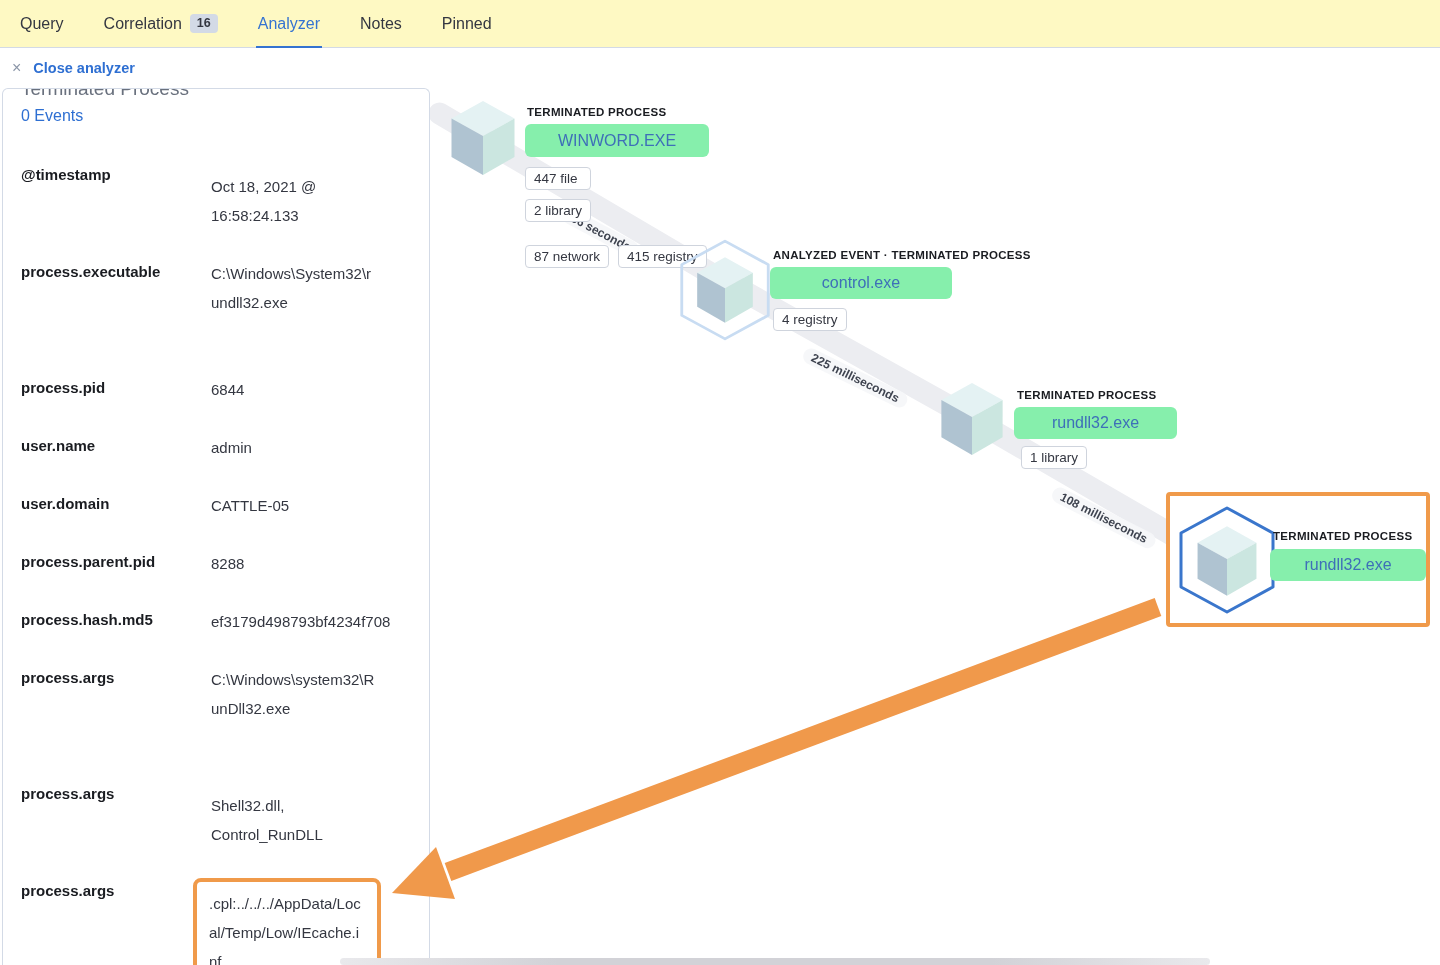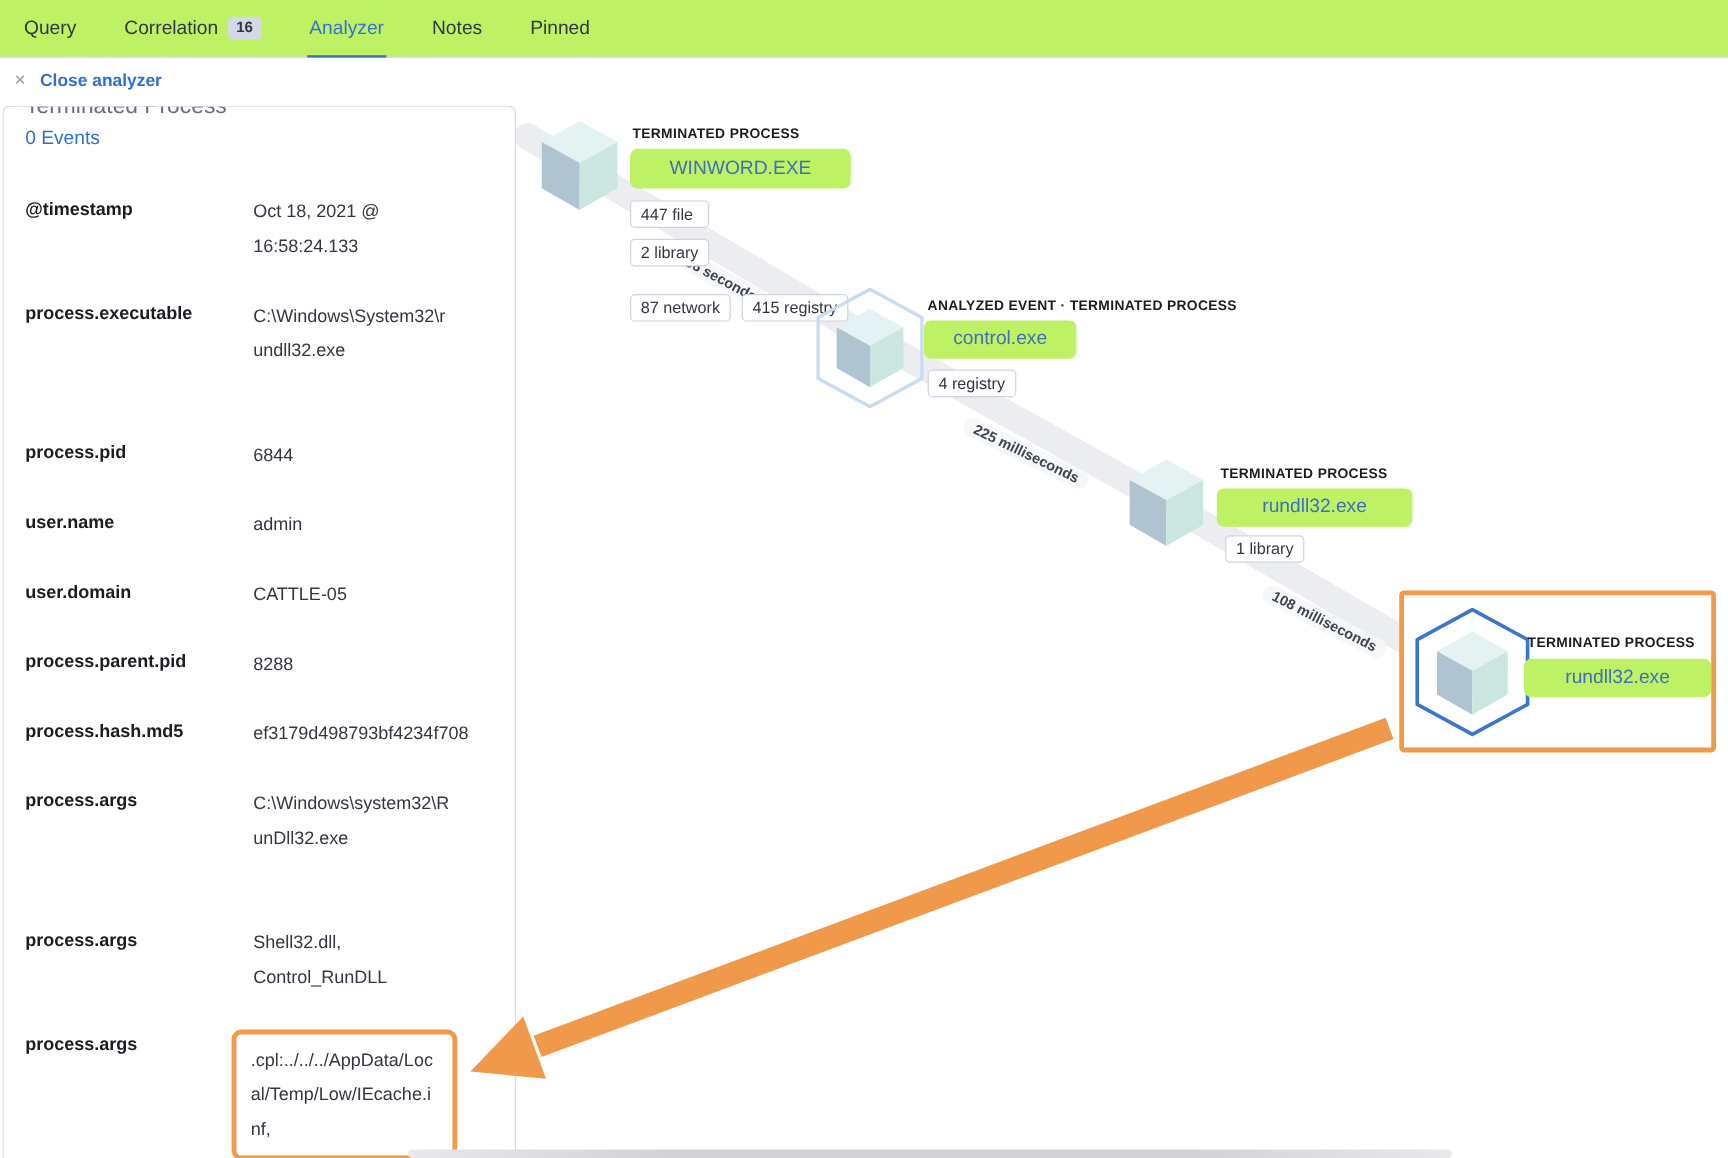--- a/index.html
+++ b/index.html
@@ -1,21 +1,21 @@
 <!DOCTYPE html>
 <html><head>
 <meta charset="utf-8">
 <style>
   * { margin:0; padding:0; box-sizing:border-box; }
   html,body { width:1440px; height:965px; overflow:hidden; background:#fff;
     font-family:"Liberation Sans", sans-serif; color:#343741; }
 
   
   .tabbar { position:absolute; left:0; top:0; width:1440px; height:48px;
-    background:#bef264; border-bottom:1px solid #d3dae6; display:flex; align-items:center;
+    background:#fef9c3; border-bottom:1px solid #d3dae6; display:flex; align-items:center;
     padding-left:20px; z-index:5; }
   .tab { position:relative; height:48px; display:flex; align-items:center; gap:8px;
     margin-right:40px; font-size:16px; color:#343741; font-weight:500; cursor:pointer; }
   .tab.active { color:#3473d1; }
   .tab.active::after { content:""; position:absolute; left:-2px; right:-2px; bottom:0;
     height:2px; background:#3473d1; }
   .tab-badge { background:#d3dae6; color:#343741; font-size:12.5px; font-weight:700;
     border-radius:4px; padding:2px 7px; line-height:1.2; }
 
   
@@ -32,39 +32,39 @@
     white-space:nowrap; }
   .events-link { margin-top:7px; font-size:16px; color:#2e6fd2; cursor:pointer;
     display:inline-block; }
   .fields { margin-top:37px; }
   .frow { display:flex; margin-bottom:29px; }
   .fname { width:190px; flex:0 0 190px; font-weight:700; font-size:15px; color:#1a1c21;
     line-height:22px; padding-top:2px; }
   .fval { width:168px; font-size:15px; color:#343741; line-height:29px;
     overflow-wrap:anywhere; word-break:break-word; }
   .fval.nowrap { width:215px; white-space:nowrap; overflow:hidden; }
-  .h1 { min-height:29px; } .h2 { min-height:58px; } .h3 { min-height:87px; }
+  .h1 { min-height:29px; } .h2 { min-height:58px;margin-top:10px; } .h3 { min-height:87px; }
   .val-highlight { margin-left:-18px; width:188px; border:4px solid #f09a4a;
     border-radius:8px; padding:7px 12px; }
   .val-highlight .fval { width:154px; }
 
   
   .graph { position:absolute; left:430px; top:88px; width:1010px; height:877px;
     background:#fff; overflow:hidden; z-index:2; }
   .edge { position:absolute; height:22px; border-radius:11px; background:#ecedf1;
     transform-origin:0 50%; z-index:1; }
   .edge-label { position:absolute; z-index:2; background:rgba(245,246,249,0.92);
     color:#3f4450; font-size:12px; font-weight:700; padding:1px 9px; border-radius:9px;
     white-space:nowrap; transform-origin:0 50%; }
   .node { position:absolute; z-index:3; }
   .cube { position:absolute; }
   .hex { position:absolute; }
   .ntype { position:absolute; font-size:11.5px; font-weight:700; color:#1a1c21;
     letter-spacing:0.3px; white-space:nowrap; }
-  .npill { position:absolute; background:#bef264; border-radius:6px; display:flex;
+  .npill { position:absolute; background:#86efac; border-radius:6px; display:flex;
     align-items:center; justify-content:center; font-size:16px; font-weight:500;
     color:#3e6fb8; cursor:pointer; white-space:nowrap; }
   .nbadges { position:absolute; display:flex; gap:9px; }
   .badge { background:#fff; border:1px solid #cfd4dd; border-radius:4px;
     font-size:13.5px; color:#343741; padding:1px 8px; height:23px; display:flex;
     align-items:center; white-space:nowrap; cursor:pointer; }
   .sel-box { position:absolute; left:736px; top:404px; width:264px; height:135px;
     border:4px solid #f09a4a; border-radius:4px; background:#fff; z-index:3; }
 
   
@@ -190,21 +190,21 @@
   </div>
 
   <div class="node">
     <svg class="hex" style="left:248px; top:150px;" width="94" height="104" viewBox="0 0 100 110">
       <polygon points="50,3 96,28 96,82 50,107 4,82 4,28" fill="none" stroke="#c8dcf2" stroke-width="3" stroke-linejoin="round"></polygon>
     </svg>
     <svg class="cube" style="left:264px; top:168px;" width="62" height="68" viewBox="0 0 100 110">
         <use href="#cube"></use>
       </svg>
     <div class="ntype" style="left:343px; top:161px;">ANALYZED EVENT · TERMINATED PROCESS</div>
-    <div class="npill" style="left:340px; top:179px; width:127px; height:32px;">control.exe</div>
+    <div class="npill" style="left:340px; top:179px; width:182px; height:32px;">control.exe</div>
     <div class="nbadges" style="left:343px; top:220px;">
       <span class="badge">4 registry</span>
     </div>
   </div>
 
   <div class="node">
     <svg class="cube" style="left:508px; top:292px;" width="68" height="78" viewBox="0 0 100 110">
         <use href="#cube"></use>
       </svg>
     <div class="ntype" style="left:587px; top:301px;">TERMINATED PROCESS</div>

